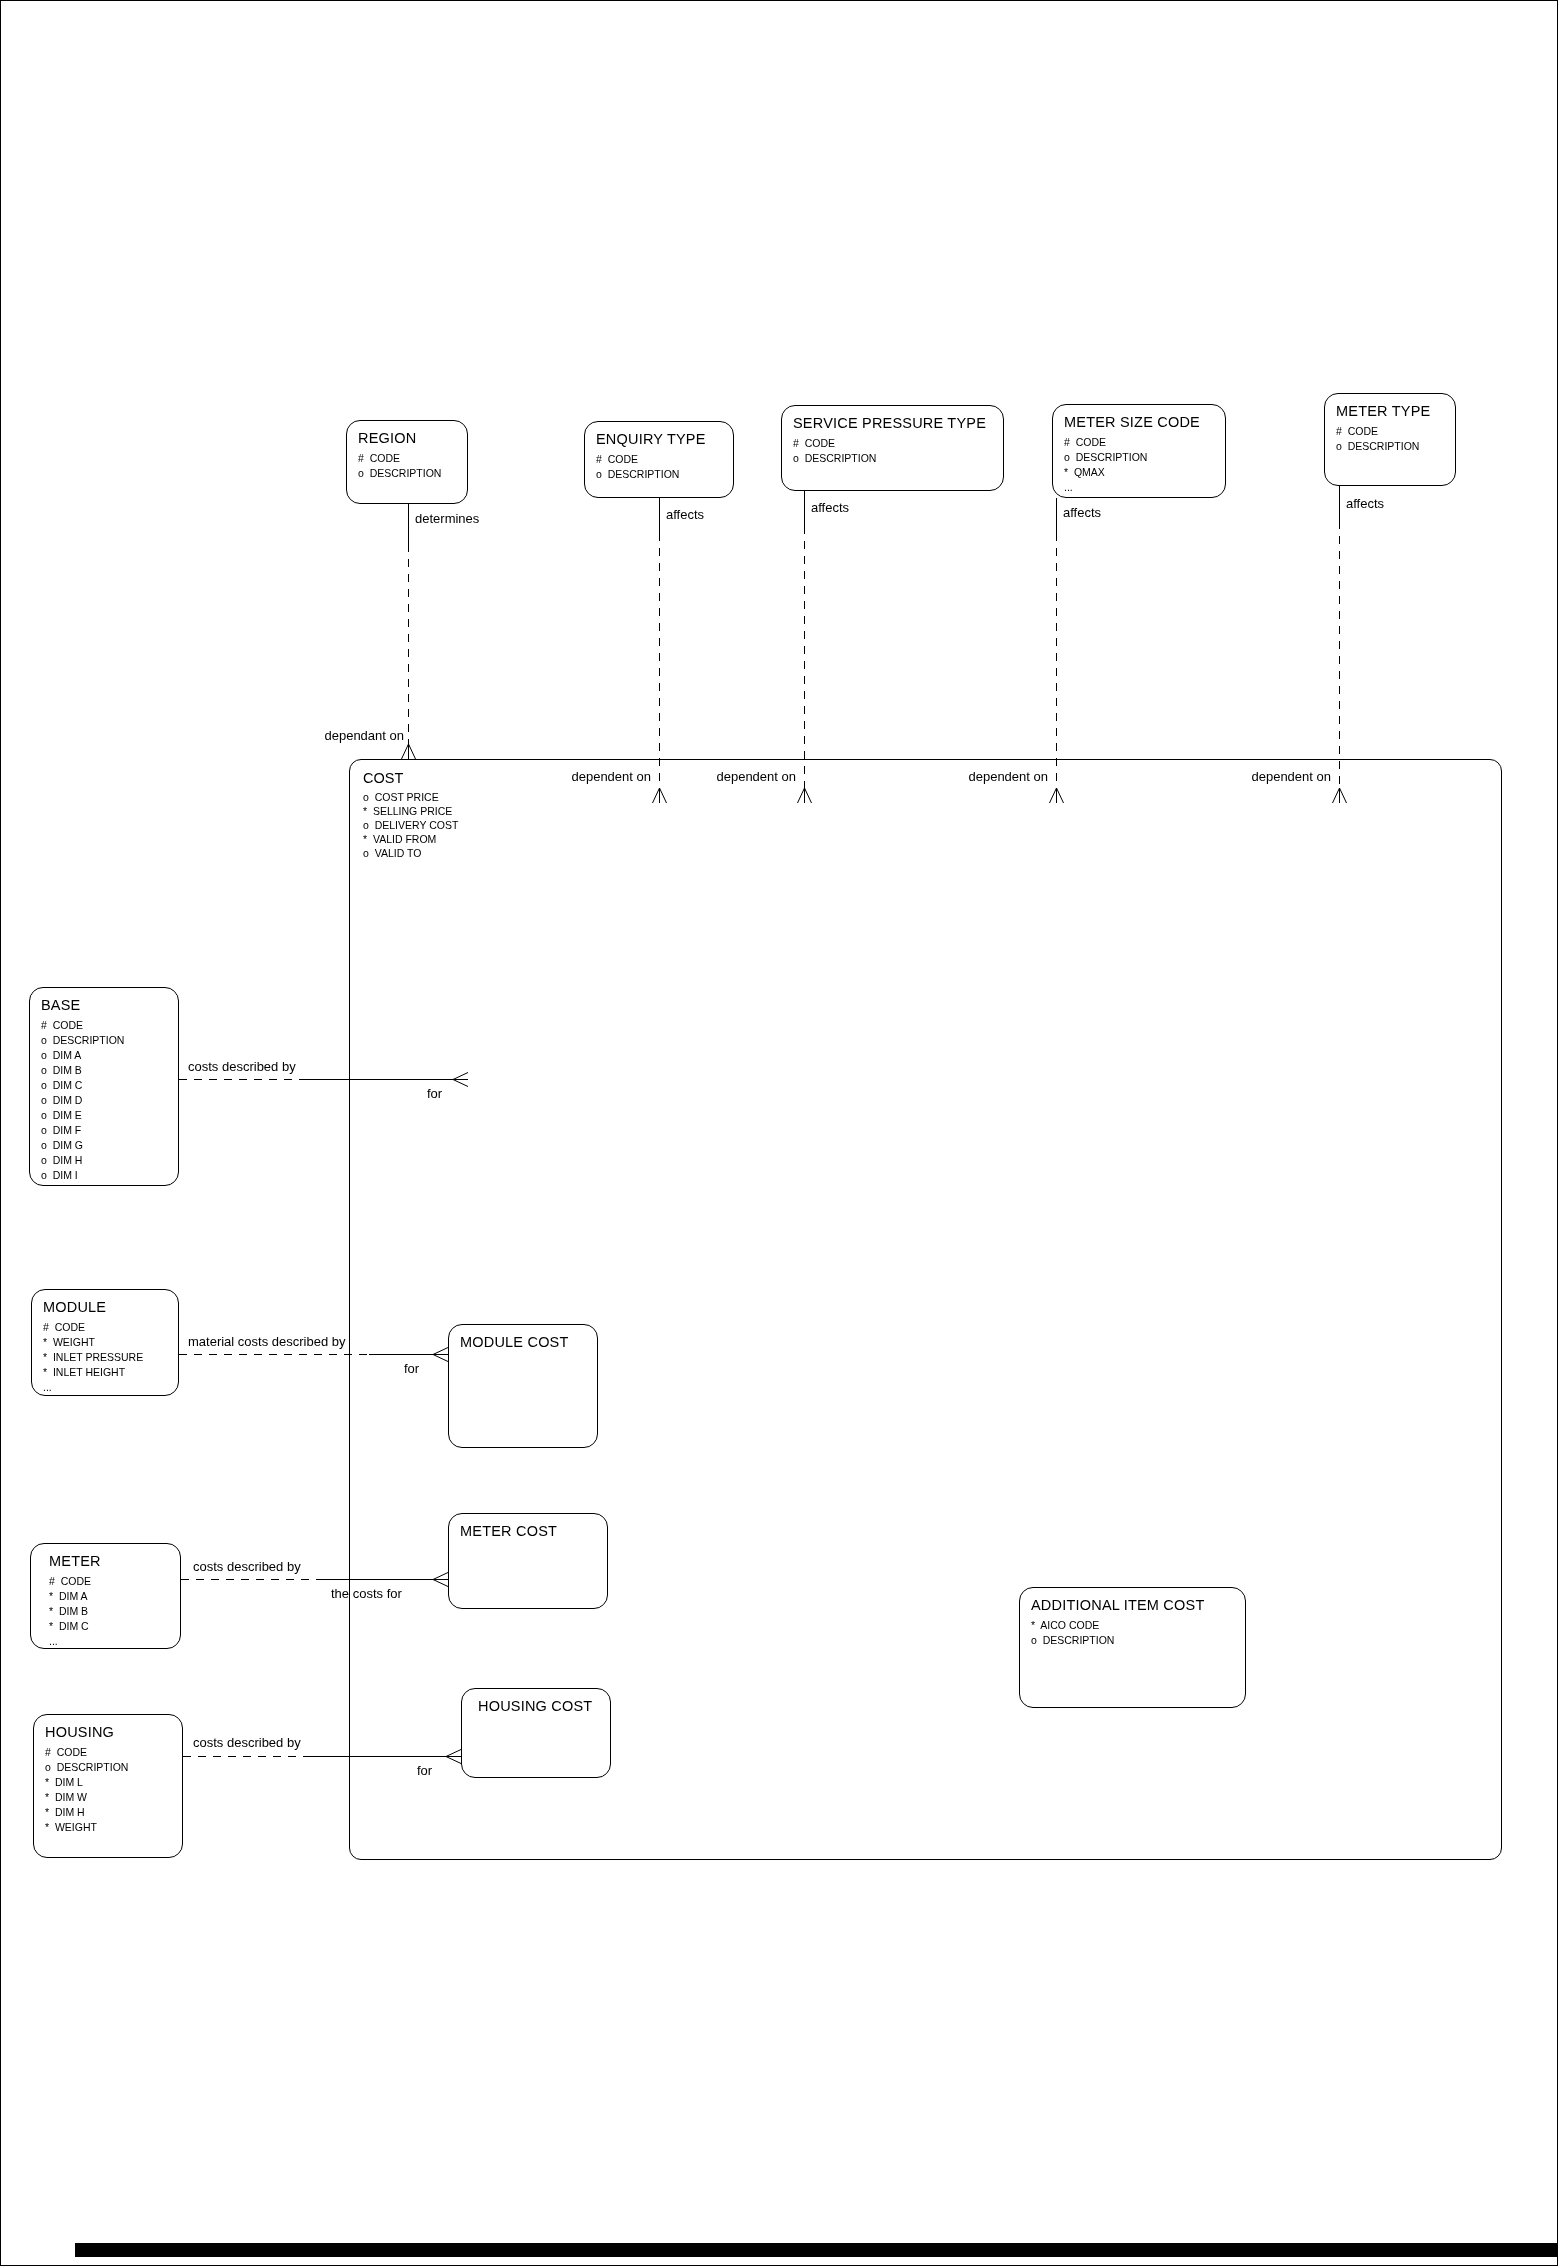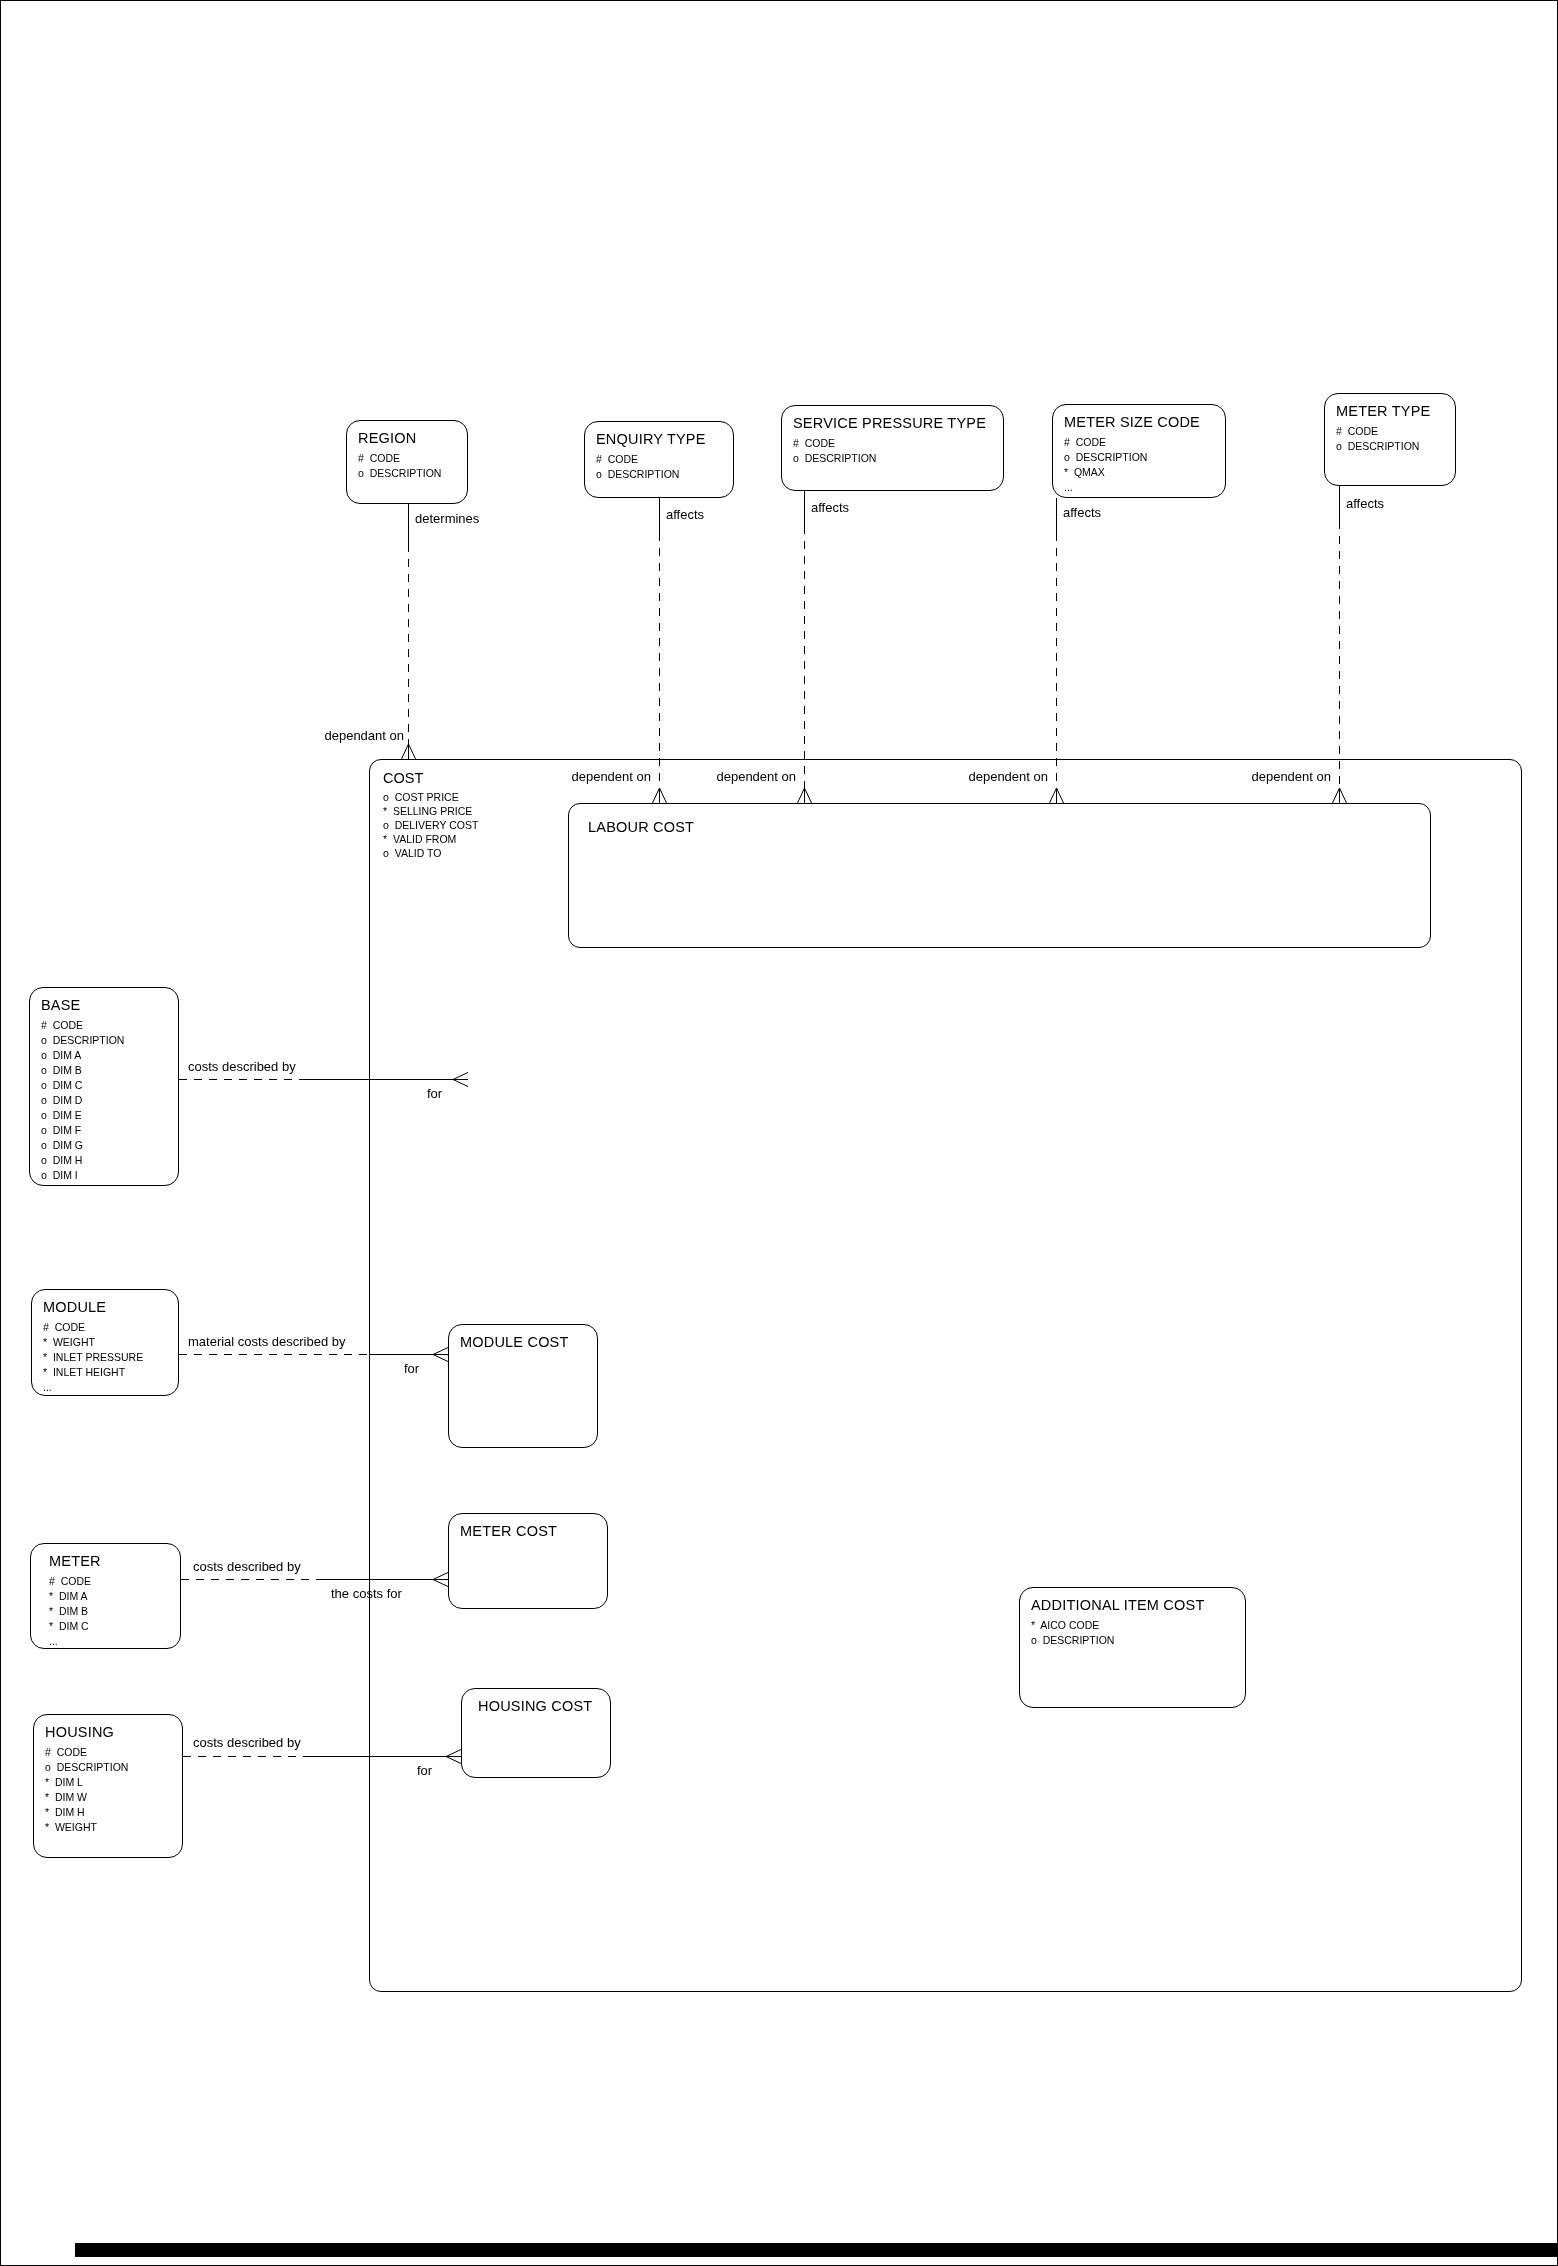--- a/index.html
+++ b/index.html
@@ -125,34 +125,31 @@
       <path d="M432,1578.5 H447 M447,1571.5 L432,1578.5 M447,1585.5 L432,1578.5" shape-rendering="auto"></path>
     </g>
 
     <g>
       <path d="M182,1755.5 H308" stroke-dasharray="8 7"></path>
       <path d="M308,1755.5 H445"></path>
       <path d="M445,1755.5 H460 M460,1748.5 L445,1755.5 M460,1762.5 L445,1755.5" shape-rendering="auto"></path>
     </g>
   </svg>
 
-  <div class="bigbox" style="left:368px; top:758px; width:1153px; height:1233px;">
+  <div class="bigbox" style="left:348px; top:758px; width:1153px; height:1101px;">
     <div class="etitle">COST</div>
     <div class="attrs">
         <div class="attr">o  COST PRICE</div>
         <div class="attr">*  SELLING PRICE</div>
         <div class="attr">o  DELIVERY COST</div>
         <div class="attr">*  VALID FROM</div>
         <div class="attr">o  VALID TO</div>
       </div>
   </div>
 
-  <div class="entity" style="left:567px; top:802px; width:863px; height:145px; border-radius:12px;">
-    <div class="etitle" style="margin-left:8px; margin-top:6px;">LABOUR COST</div>
-  </div>
 
   <div class="entity" style="left:345px; top:419px; width:122px; height:84px;">
     <div class="etitle">REGION</div>
     <div class="attrs">
         <div class="attr">#  CODE</div>
         <div class="attr">o  DESCRIPTION</div>
       </div>
   </div>
 
   <div class="entity" style="left:583px; top:420px; width:150px; height:77px;">

